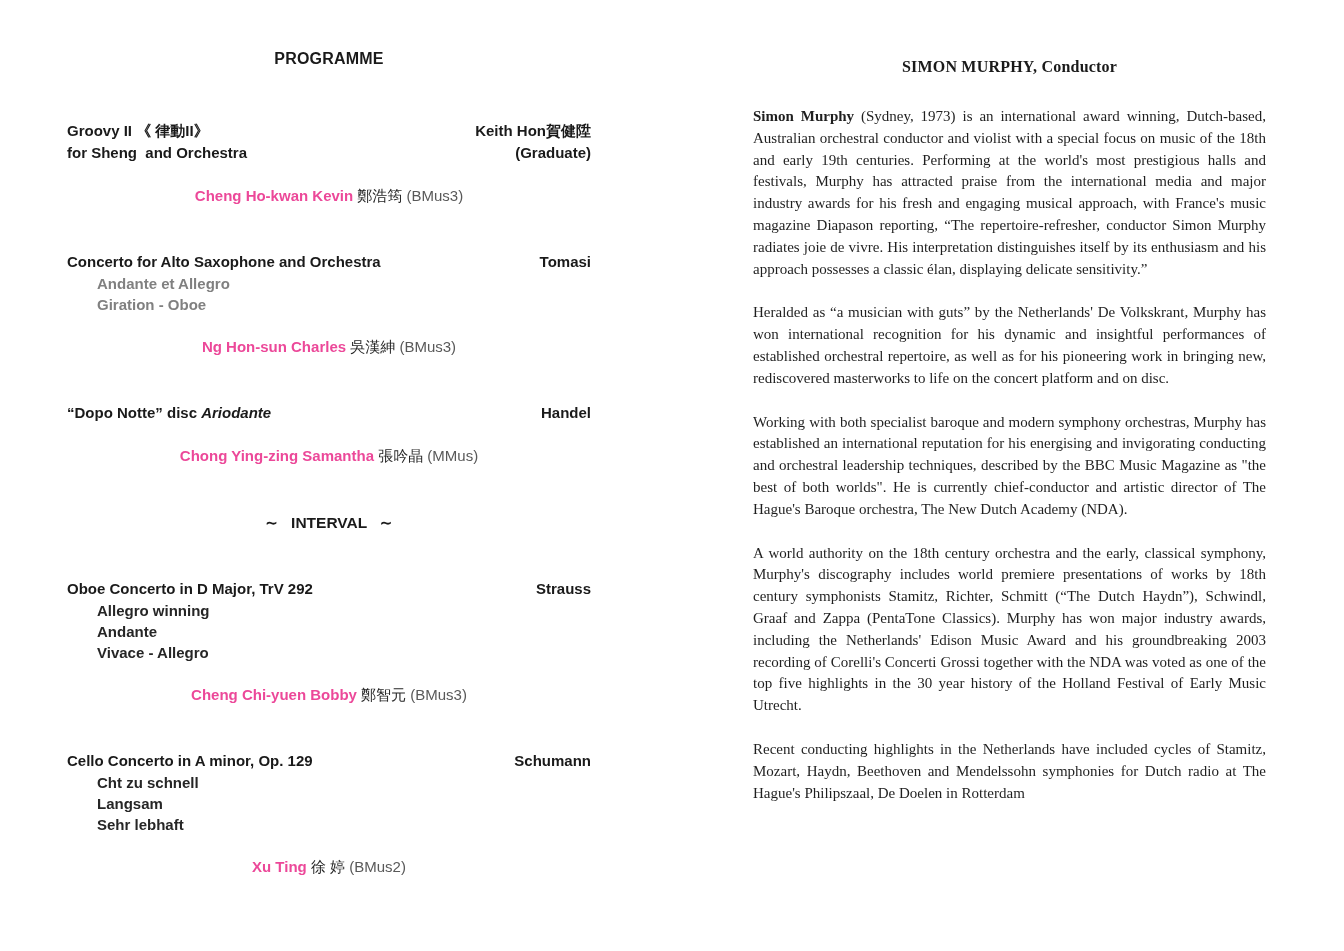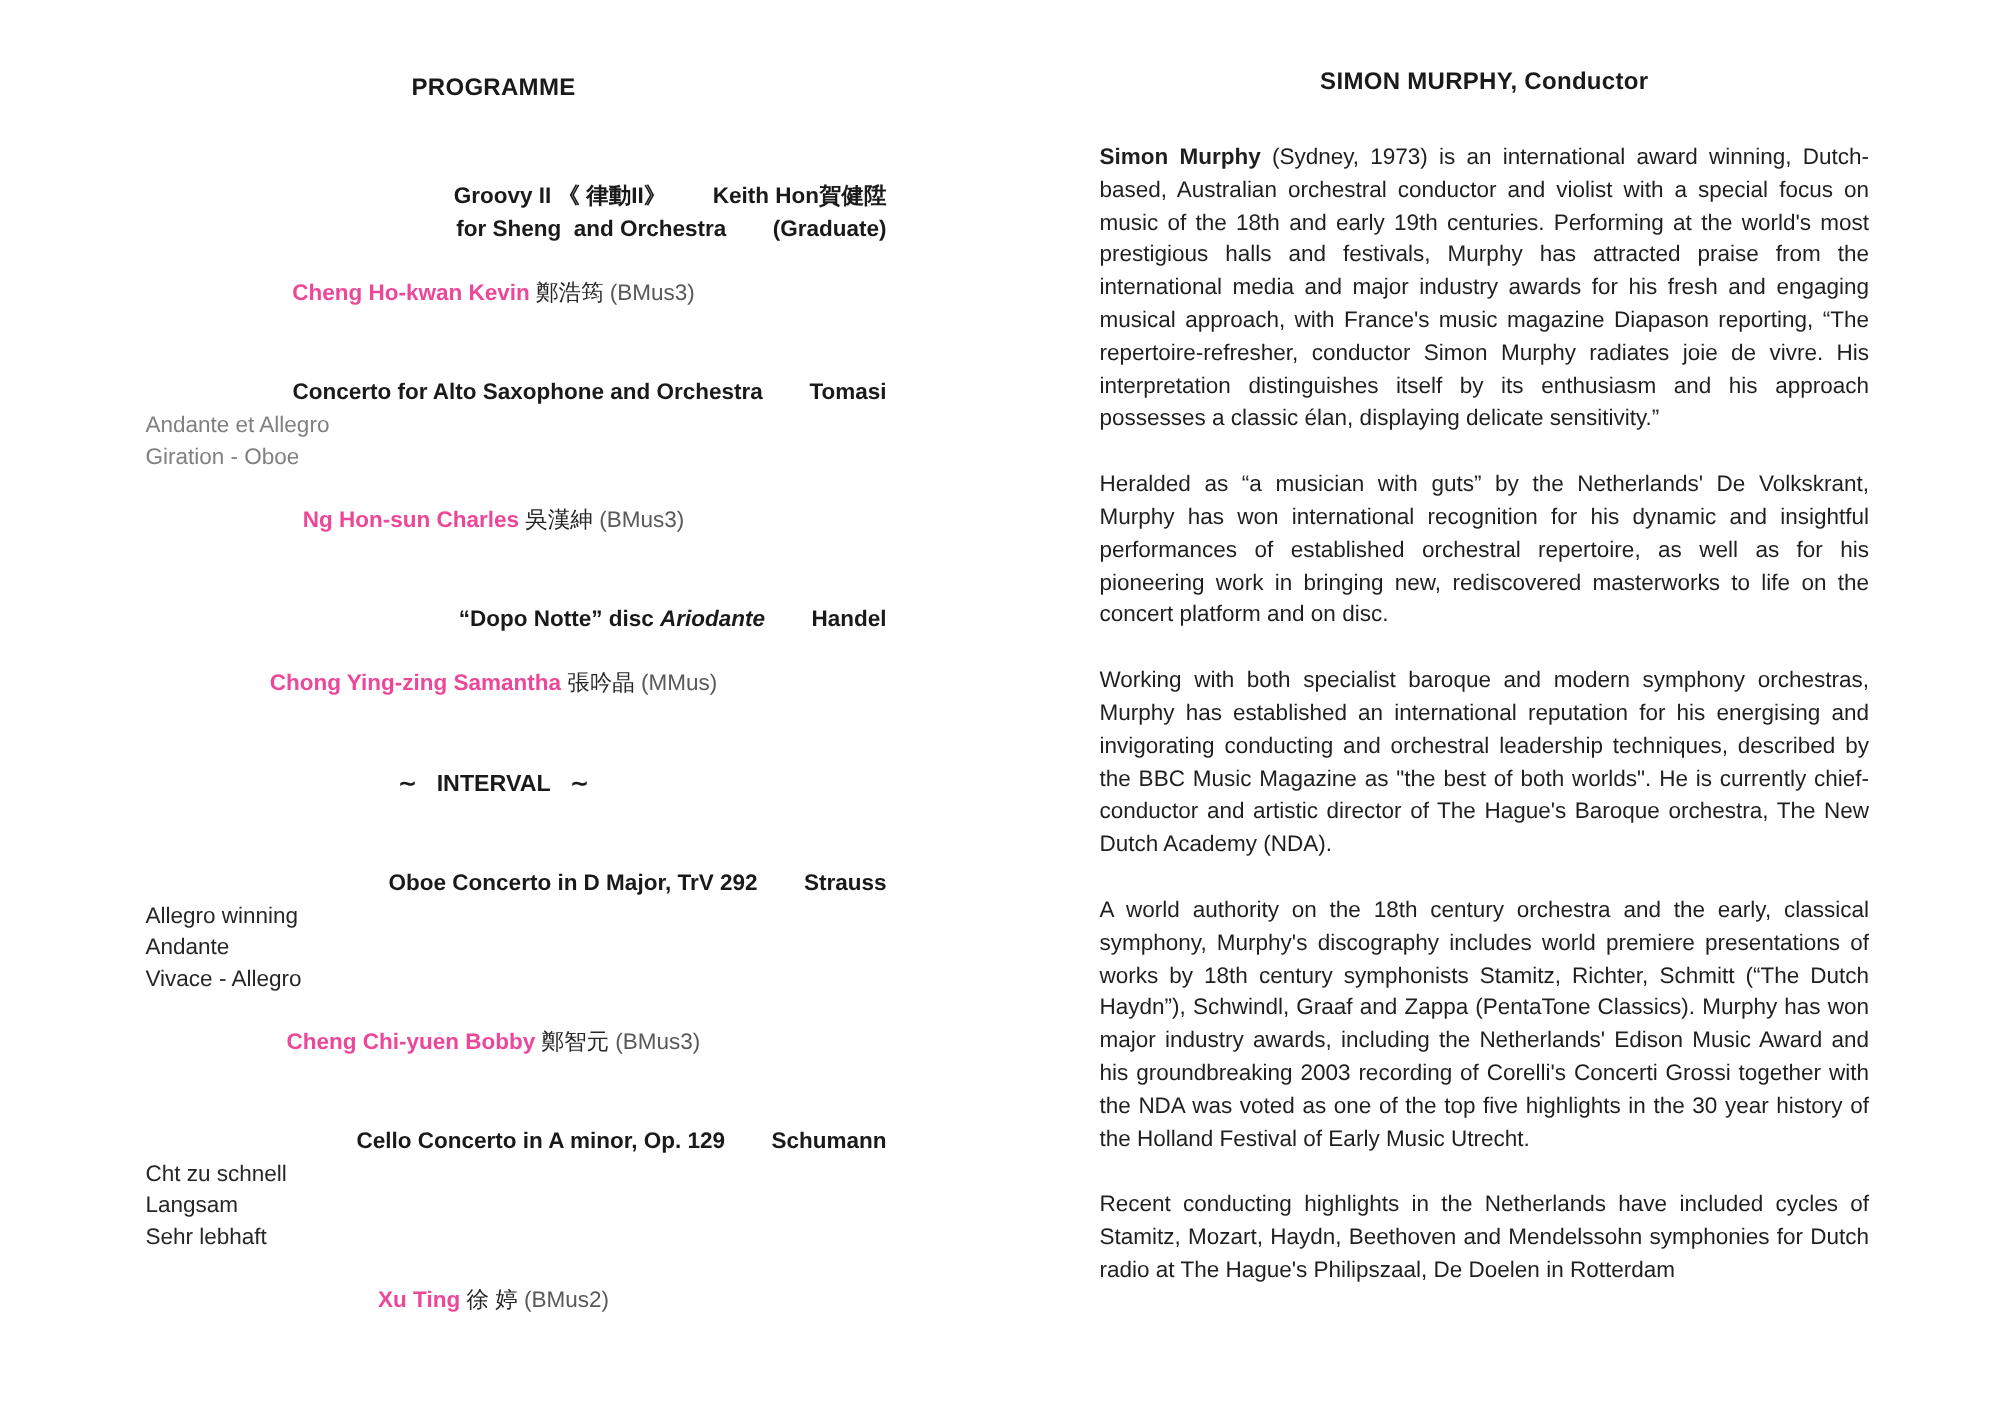--- a/index.html
+++ b/index.html
@@ -7,37 +7,37 @@
               font-family:"Liberation Sans","DejaVu Sans",sans-serif; color:#1a1a1a; }
   .sheet { position:relative; width:1344px; height:951px; }
 
   
   .page-left { position:absolute; left:0; top:0; width:672px; height:951px;
                padding:48px 81px 0 67px; }
   .page-title { font-size:16px; font-weight:bold; text-align:center;
                 line-height:22px; letter-spacing:0.2px; }
   .work { margin-top:44px; font-size:15px; }
   .work:first-of-type { margin-top:50px; }
-  .work-row { display:flex; justify-content:flex-end; align-items:baseline;
+  .work-row { display:flex; justify-content:space-between; align-items:baseline;
               line-height:22px;gap:31px; }
   .work-title { font-weight:bold; white-space:pre-wrap; }
   .work-title .italic { font-style:italic; }
   .composer { font-weight:bold; text-align:right; white-space:pre; }
-  .movement { margin-left:30px; line-height:21px; font-weight:normal; color:#262626; }
+  .movement { margin-left:30px; line-height:21px; font-weight:bold; color:#262626; }
   .movement.muted { color:#808080; }
   .performer { margin-top:21px; text-align:center; line-height:22px; }
   .perf-name { font-weight:bold; color:#ec4899; }
   .perf-cjk  { font-weight:normal; color:#262626; }
   .perf-degree { font-weight:normal; color:#595959; }
   .interval { margin-top:45px; text-align:center; font-weight:bold; font-size:15.5px;
               line-height:22px; white-space:pre; }
 
   
-  .page-right { position:absolute; left:640px; top:0; width:672px; height:951px;
-                padding:44px 66px 0 93px; }
+  .page-right { position:absolute; left:660px; top:0; width:672px; height:951px;
+                padding:56px 66px 0 93px;font-family:Liberation Serif, serif; }
   .bio-par { font-size:15px; line-height:21.8px; text-align:justify;
              color:#1f1f1f; margin-top:22px; }
   .bio-par:first-of-type { margin-top:28px; }
   .bio-par strong { font-weight:bold; }
 </style>
 </head>
 <body>
 
 <div class="sheet">
 

